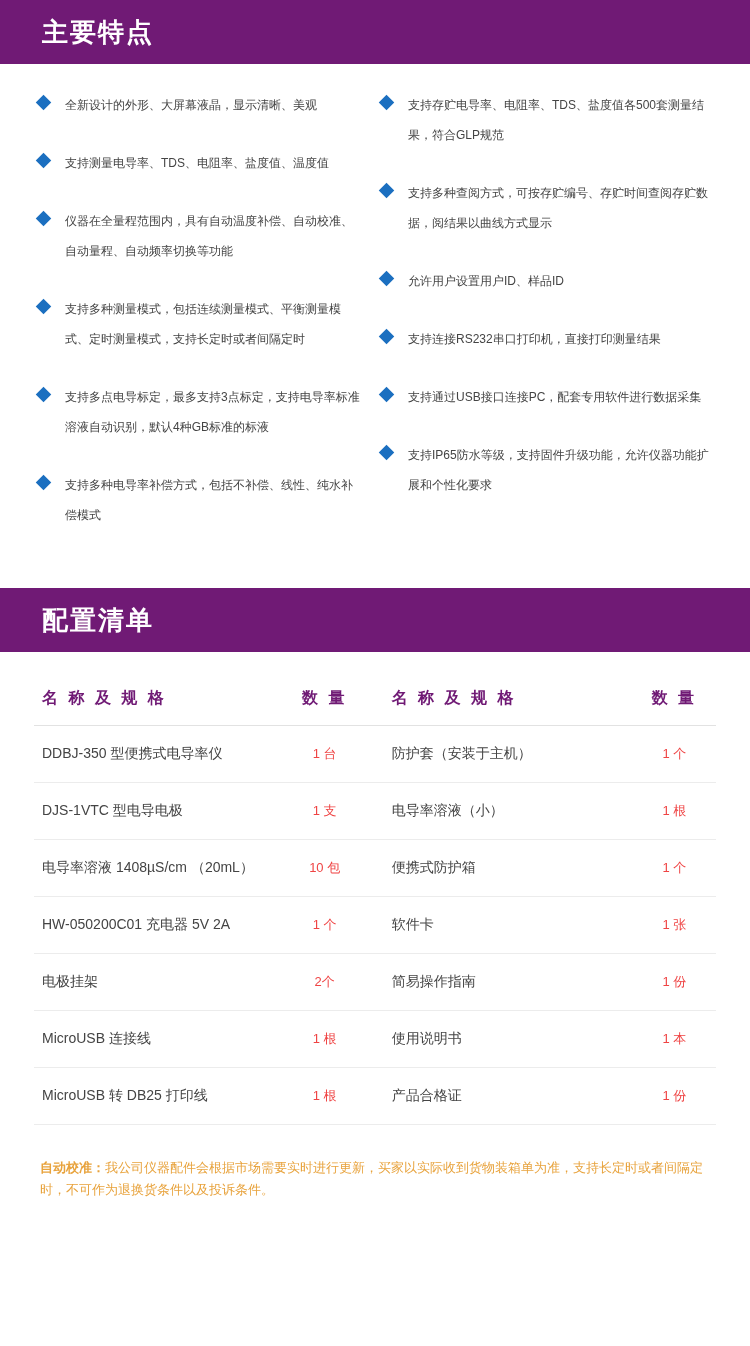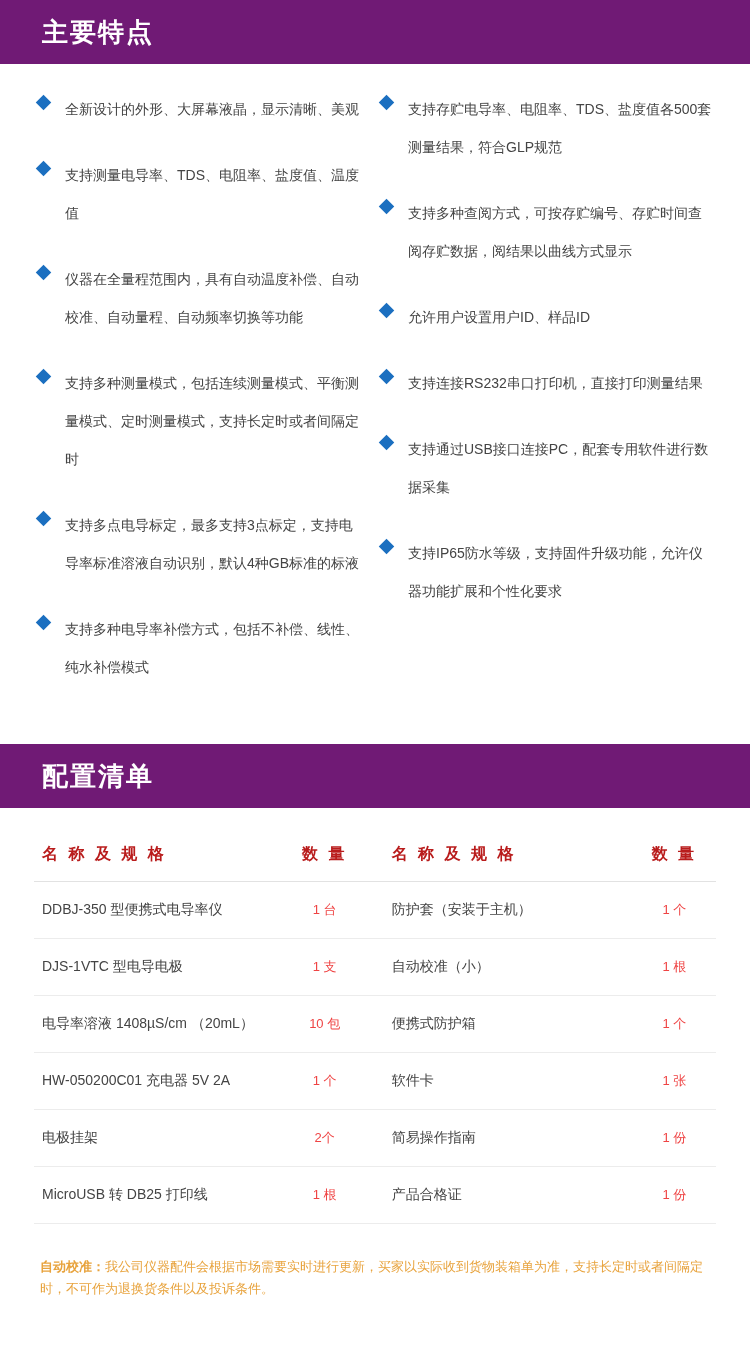--- a/index.html
+++ b/index.html
@@ -57,41 +57,41 @@
   .diamond {
     flex: 0 0 auto;
     width: 11px;
     height: 11px;
     background: #1b6fc0;
     transform: rotate(45deg);
     margin-top: 7px;
     margin-right: 16px;
   }
   .feat-text {
-    font-size: 14px;
-    line-height: 38px;
+    font-size: 12px;
+    line-height: 30px;
     color: #444444;
     flex: 1;
   }
 
   
   .gap { height: 30px; background: #ffffff; }
 
   
   .config-wrap {
     padding: 20px 34px 10px 34px;
   }
   table.config {
     width: 100%;
     border-collapse: collapse;
   }
   table.config th {
     font-size: 16px;
     font-weight: bold;
-    color: #b91c1c;
+    color: #701a75;
     text-align: left;
     padding: 16px 6px 16px 8px;
     letter-spacing: 3px;
     border-bottom: 1px solid #e2e2e2;
     white-space: nowrap;
   }
   table.config th.qty {
     text-align: center;
     letter-spacing: 3px;
   }
@@ -217,21 +217,21 @@
           <td>DDBJ-350 型便携式电导率仪</td>
           <td class="qty">1 台</td>
           <td></td>
           <td>防护套（安装于主机）</td>
           <td class="qty">1 个</td>
         </tr>
         <tr>
           <td>DJS-1VTC 型电导电极</td>
           <td class="qty">1 支</td>
           <td></td>
-          <td>自动校准（小）</td>
+          <td>电导率溶液（小）</td>
           <td class="qty">1 根</td>
         </tr>
         <tr>
           <td>电导率溶液 1408µS/cm （20mL）</td>
           <td class="qty">10 包</td>
           <td></td>
           <td>便携式防护箱</td>
           <td class="qty">1 个</td>
         </tr>
         <tr>
@@ -242,20 +242,27 @@
           <td class="qty">1 张</td>
         </tr>
         <tr>
           <td>电极挂架</td>
           <td class="qty">2个</td>
           <td></td>
           <td>简易操作指南</td>
           <td class="qty">1 份</td>
         </tr>
         <tr>
+          <td>MicroUSB 连接线</td>
+          <td class="qty">1 根</td>
+          <td></td>
+          <td>使用说明书</td>
+          <td class="qty">1 本</td>
+        </tr>
+        <tr>
           <td>MicroUSB 转 DB25 打印线</td>
           <td class="qty">1 根</td>
           <td></td>
           <td>产品合格证</td>
           <td class="qty">1 份</td>
         </tr>
       </tbody>
     </table>
   </div>
 

